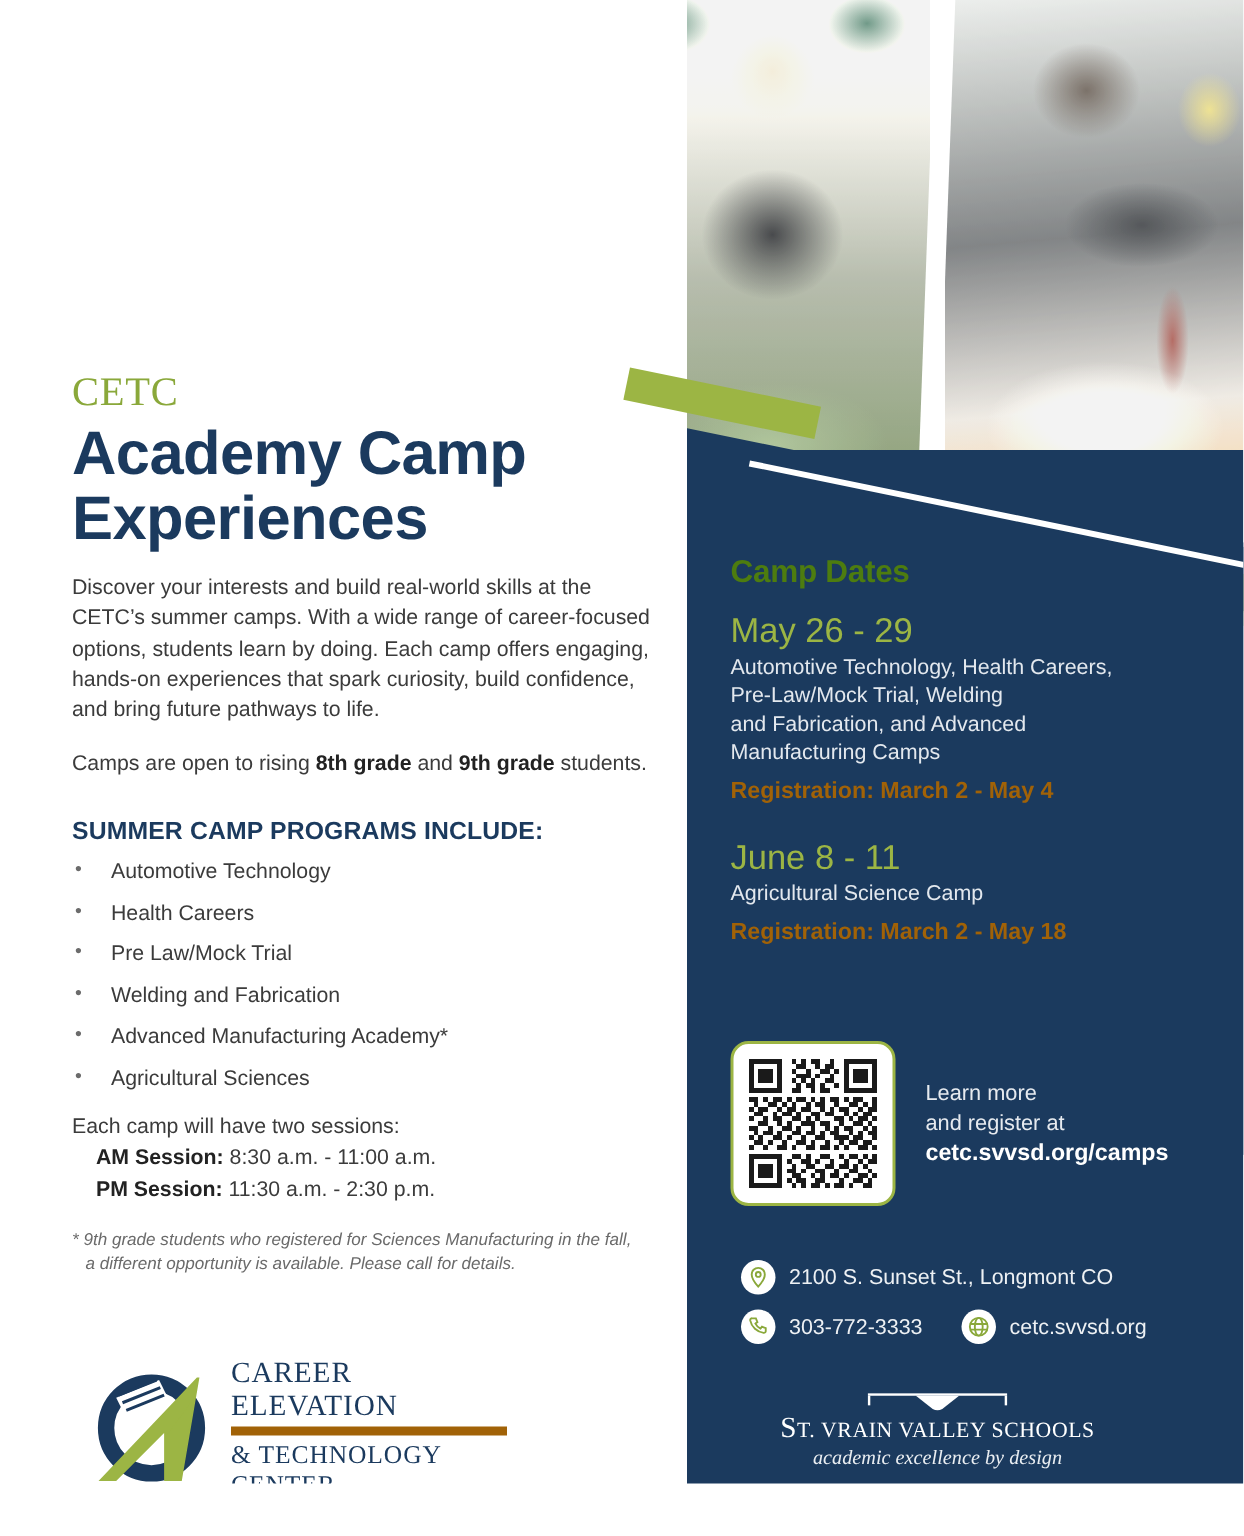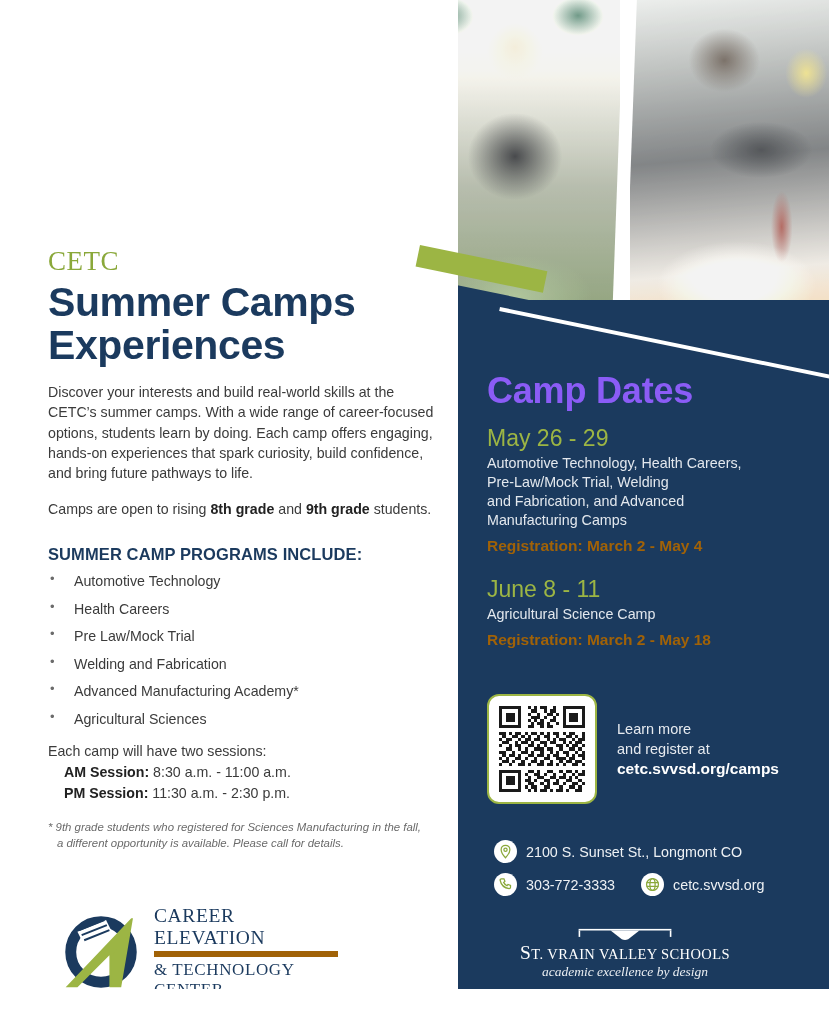--- a/index.html
+++ b/index.html
@@ -213,22 +213,22 @@
     border-bottom: 1.5px solid #7e93ab;
     padding-bottom: 2px;
   }
 
   
   .right-col {
     position: absolute; left: 487px; top: 370px;
     width: 330px; z-index: 8; color: #ffffff;
   }
   h2.camp-dates {
-    font-size: 36px; font-weight: 700;
-    color: #8b5cf6; margin-bottom: 14px;
+    font-size: 21px; font-weight: 700;
+    color: #4d7c0f; margin-bottom: 14px;
     letter-spacing: -.2px;
   }
   .date-block { margin-bottom: 22px; }
   .date-range {
     font-size: 23px; color: #9cb544;
     line-height: 1.1; margin-bottom: 3px;
     font-weight: 400;
   }
   .camp-list {
     font-size: 14.3px; color: #e3e8ee;
@@ -321,21 +321,21 @@
   <div class="navy-diagonal"></div>
   <div class="navy-diagonal-mask"></div>
   <div class="green-tab"></div>
   <div class="navy-rule"></div>
 
   <div class="navy-panel"></div>
 
   <div class="left-col">
     <div class="eyebrow">CETC</div>
     <h1 class="title">
-      <span>Summer Camps</span><br>
+      <span>Academy Camp</span><br>
       <span>Experiences</span>
     </h1>
 
     <p class="intro">Discover your interests and build real-world skills at the CETC’s summer camps. With a wide range of career-focused options, students learn by doing. Each camp offers engaging, hands-on experiences that spark curiosity, build confidence, and bring future pathways to life.</p>
 
     <p class="grades">
       <span>Camps are open to rising </span><b>8th grade</b><span> and </span><b>9th grade</b><span> students.</span>
     </p>
 
     <h2 class="programs-heading">SUMMER CAMP PROGRAMS INCLUDE:</h2>

